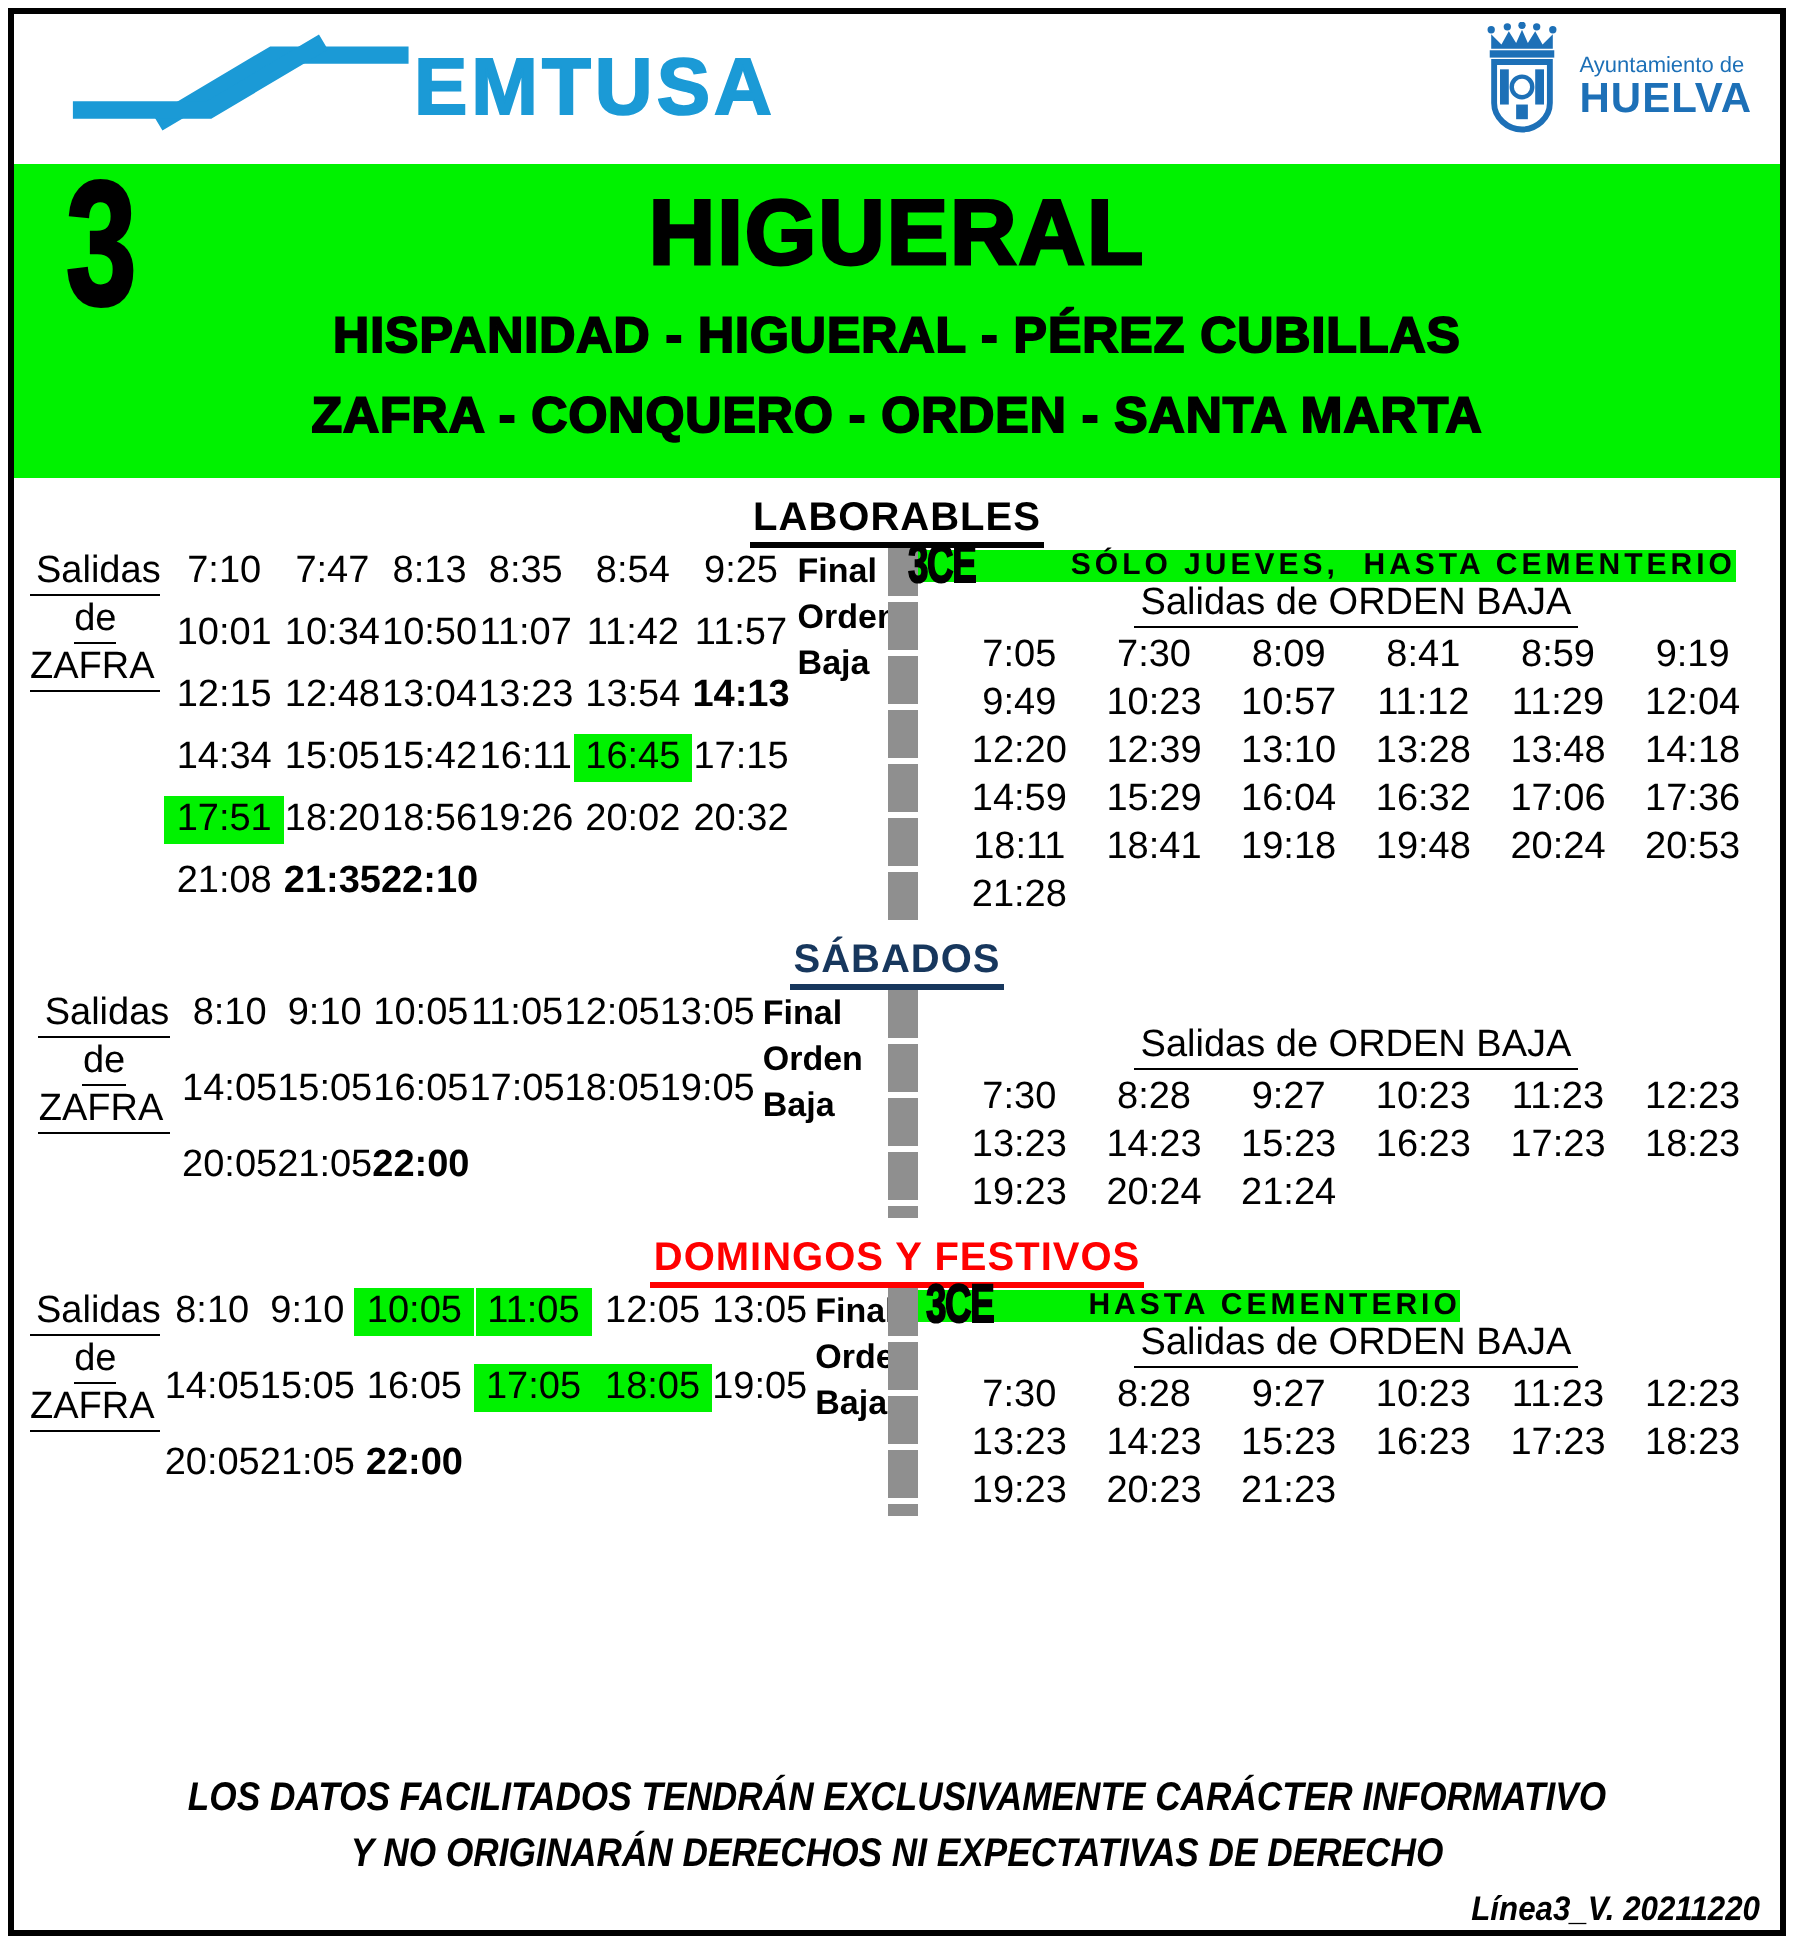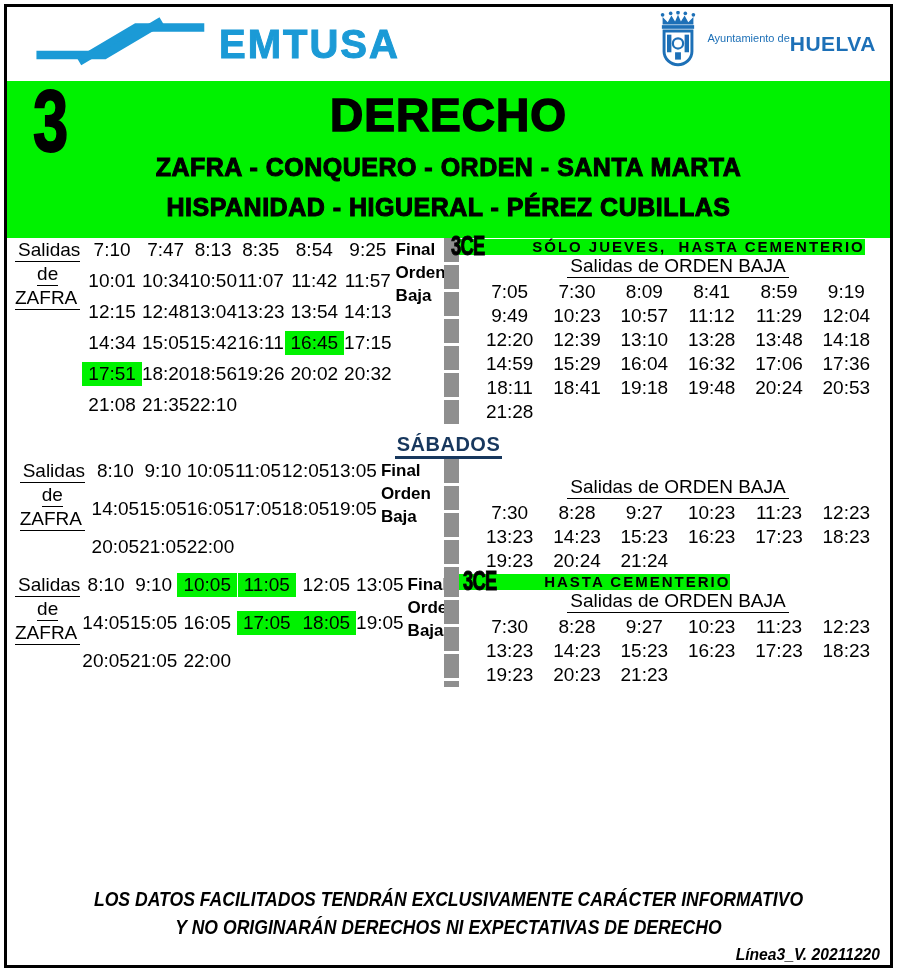--- a/index.html
+++ b/index.html
@@ -6,24 +6,24 @@
     --green:#00f200; --red:#ff0000; --navy:#17375d;
     --emtusa-blue:#1b9ad6; --huelva-blue:#1d70b7; --gray:#8f8f8f;
   }
   *{margin:0;padding:0;box-sizing:border-box;}
   body{background:#fff;font-family:"Liberation Sans",sans-serif;color:#000;}
   .page{width:897px;height:972px;padding:4px;background:#fff;}
   .frame{border:3px solid #000;height:100%;display:flex;flex-direction:column;overflow:hidden;background:#fff;}
 
   
   .topbar{flex:0 0 66px;display:flex;align-items:center;justify-content:space-between;padding:4px 10px 4px 28px;}
-  .emtusa-logo{display:flex;align-items:center;gap:14px;}
+  .emtusa-logo{display:flex;align-items:center;gap:2px;}
   .emtusa-word{font-size:40px;font-weight:bold;color:var(--emtusa-blue);letter-spacing:2px;-webkit-text-stroke:1px var(--emtusa-blue);}
   .huelva-logo{display:flex;align-items:center;gap:7px;padding-right:4px;}
-  .huelva-text{display:flex;line-height:1.05;color:var(--huelva-blue);}
+  .huelva-text{display:flex;flex-direction:column;line-height:1.05;color:var(--huelva-blue);}
   .huelva-small{font-size:11px;}
   .huelva-big{font-size:21px;font-weight:bold;letter-spacing:0.5px;}
 
   
   .banner{flex:0 0 auto;background:var(--green);position:relative;padding:8px 0 16px;}
   .line-number{position:absolute;left:26px;top:4px;font-size:88px;font-weight:900;line-height:0.82;transform:scaleX(0.72);transform-origin:left top;-webkit-text-stroke:2px #000;}
   .banner-title{text-align:center;font-size:46px;font-weight:900;letter-spacing:1px;-webkit-text-stroke:1.6px #000;line-height:1.15;}
   .banner-route{text-align:center;font-size:25px;font-weight:900;letter-spacing:0.5px;-webkit-text-stroke:1px #000;margin-top:11px;}
 
   
@@ -35,21 +35,21 @@
   .section-body{display:flex;align-items:stretch;}
   .col-left{width:428px;display:flex;flex-direction:row;}
   .divider-strip{width:15px;margin:0 1px;background:repeating-linear-gradient(#8f8f8f 0 24px,#ffffff 24px 27px);}
   .col-right{flex:1;display:flex;flex-direction:column;padding-left:14px;margin-top:16px;}
   .col-header{text-align:center;font-size:19px;height:26px;line-height:24px;}
   .col-header span{border-bottom:1px solid #000;padding:0 3px 1px;}
   .times-grid{display:grid;grid-template-columns:repeat(6,1fr);padding:0 2px;}
   .time-cell{text-align:center;height:24px;line-height:24px;font-size:19px;}
   .time{display:inline-block;}
   .time.hl{background:var(--green);padding:0 6px;}
-  .time.b{font-weight:normal;text-align:right;}
+  .time.b{font-weight:bold;text-align:right;}
   .final-note{font-weight:bold;font-size:17px;line-height:23px;padding-left:2px;}
   .badge-bar{height:16px;background:var(--green);display:flex;align-items:center;margin-top:1px;}
   .badge-code{font-size:27px;font-weight:900;line-height:1;transform:scaleX(0.68);transform-origin:left center;letter-spacing:-1px;margin-left:5px;-webkit-text-stroke:1px #000;}
   .badge-note{font-size:15px;font-weight:bold;letter-spacing:2px;margin-left:32px;white-space:pre;}
 
   
   footer{flex:0 0 auto;margin-top:auto;padding:10px 10px 0;font-style:italic;}
   .disclaimer div{text-align:center;font-size:20px;font-weight:bold;transform:scaleX(0.88);line-height:1.4;}
   .version{text-align:right;font-weight:bold;font-size:17px;margin-top:4px;transform:scaleX(0.92);transform-origin:right center;}
 </style>
@@ -92,28 +92,29 @@
         </span>
         <span class="huelva-text">
           <span class="huelva-small">Ayuntamiento de</span>
           <span class="huelva-big">HUELVA</span>
         </span>
       </div>
     </header>
 
     <div class="banner">
       <div class="line-number">3</div>
-      <div class="banner-title">DERECHO</div>
+      <div class="banner-title">HIGUERAL</div>
+      <div class="banner-route">HISPANIDAD - HIGUERAL - PÉREZ CUBILLAS</div>
       <div class="banner-route">ZAFRA - CONQUERO - ORDEN - SANTA MARTA</div>
-      <div class="banner-route">HISPANIDAD - HIGUERAL - PÉREZ CUBILLAS</div>
     </div>
 
     <main>
 
       <section>
+        <div class="section-title"><span>LABORABLES</span></div>
         <div class="section-body">
           <div class="col-left">
             <div class="col-header"><span>Salidas de ZAFRA</span></div>
             <div class="times-grid">
                 <div class="time-cell"><span class="time">7:10</span></div>
                 <div class="time-cell"><span class="time">7:47</span></div>
                 <div class="time-cell"><span class="time">8:13</span></div>
                 <div class="time-cell"><span class="time">8:35</span></div>
                 <div class="time-cell"><span class="time">8:54</span></div>
                 <div class="time-cell"><span class="time">9:25</span></div>
@@ -233,20 +234,21 @@
                 <div class="time-cell"><span class="time">18:23</span></div>
                 <div class="time-cell"><span class="time">19:23</span></div>
                 <div class="time-cell"><span class="time">20:24</span></div>
                 <div class="time-cell"><span class="time">21:24</span></div>
               </div>
           </div>
         </div>
       </section>
 
       <section>
+        <div class="section-title title-red"><span>DOMINGOS Y FESTIVOS</span></div>
         <div class="section-body">
           <div class="col-left">
             <div class="col-header"><span>Salidas de ZAFRA</span></div>
             <div class="times-grid">
                 <div class="time-cell"><span class="time">8:10</span></div>
                 <div class="time-cell"><span class="time">9:10</span></div>
                 <div class="time-cell"><span class="time hl">10:05</span></div>
                 <div class="time-cell"><span class="time hl">11:05</span></div>
                 <div class="time-cell"><span class="time">12:05</span></div>
                 <div class="time-cell"><span class="time">13:05</span></div>

